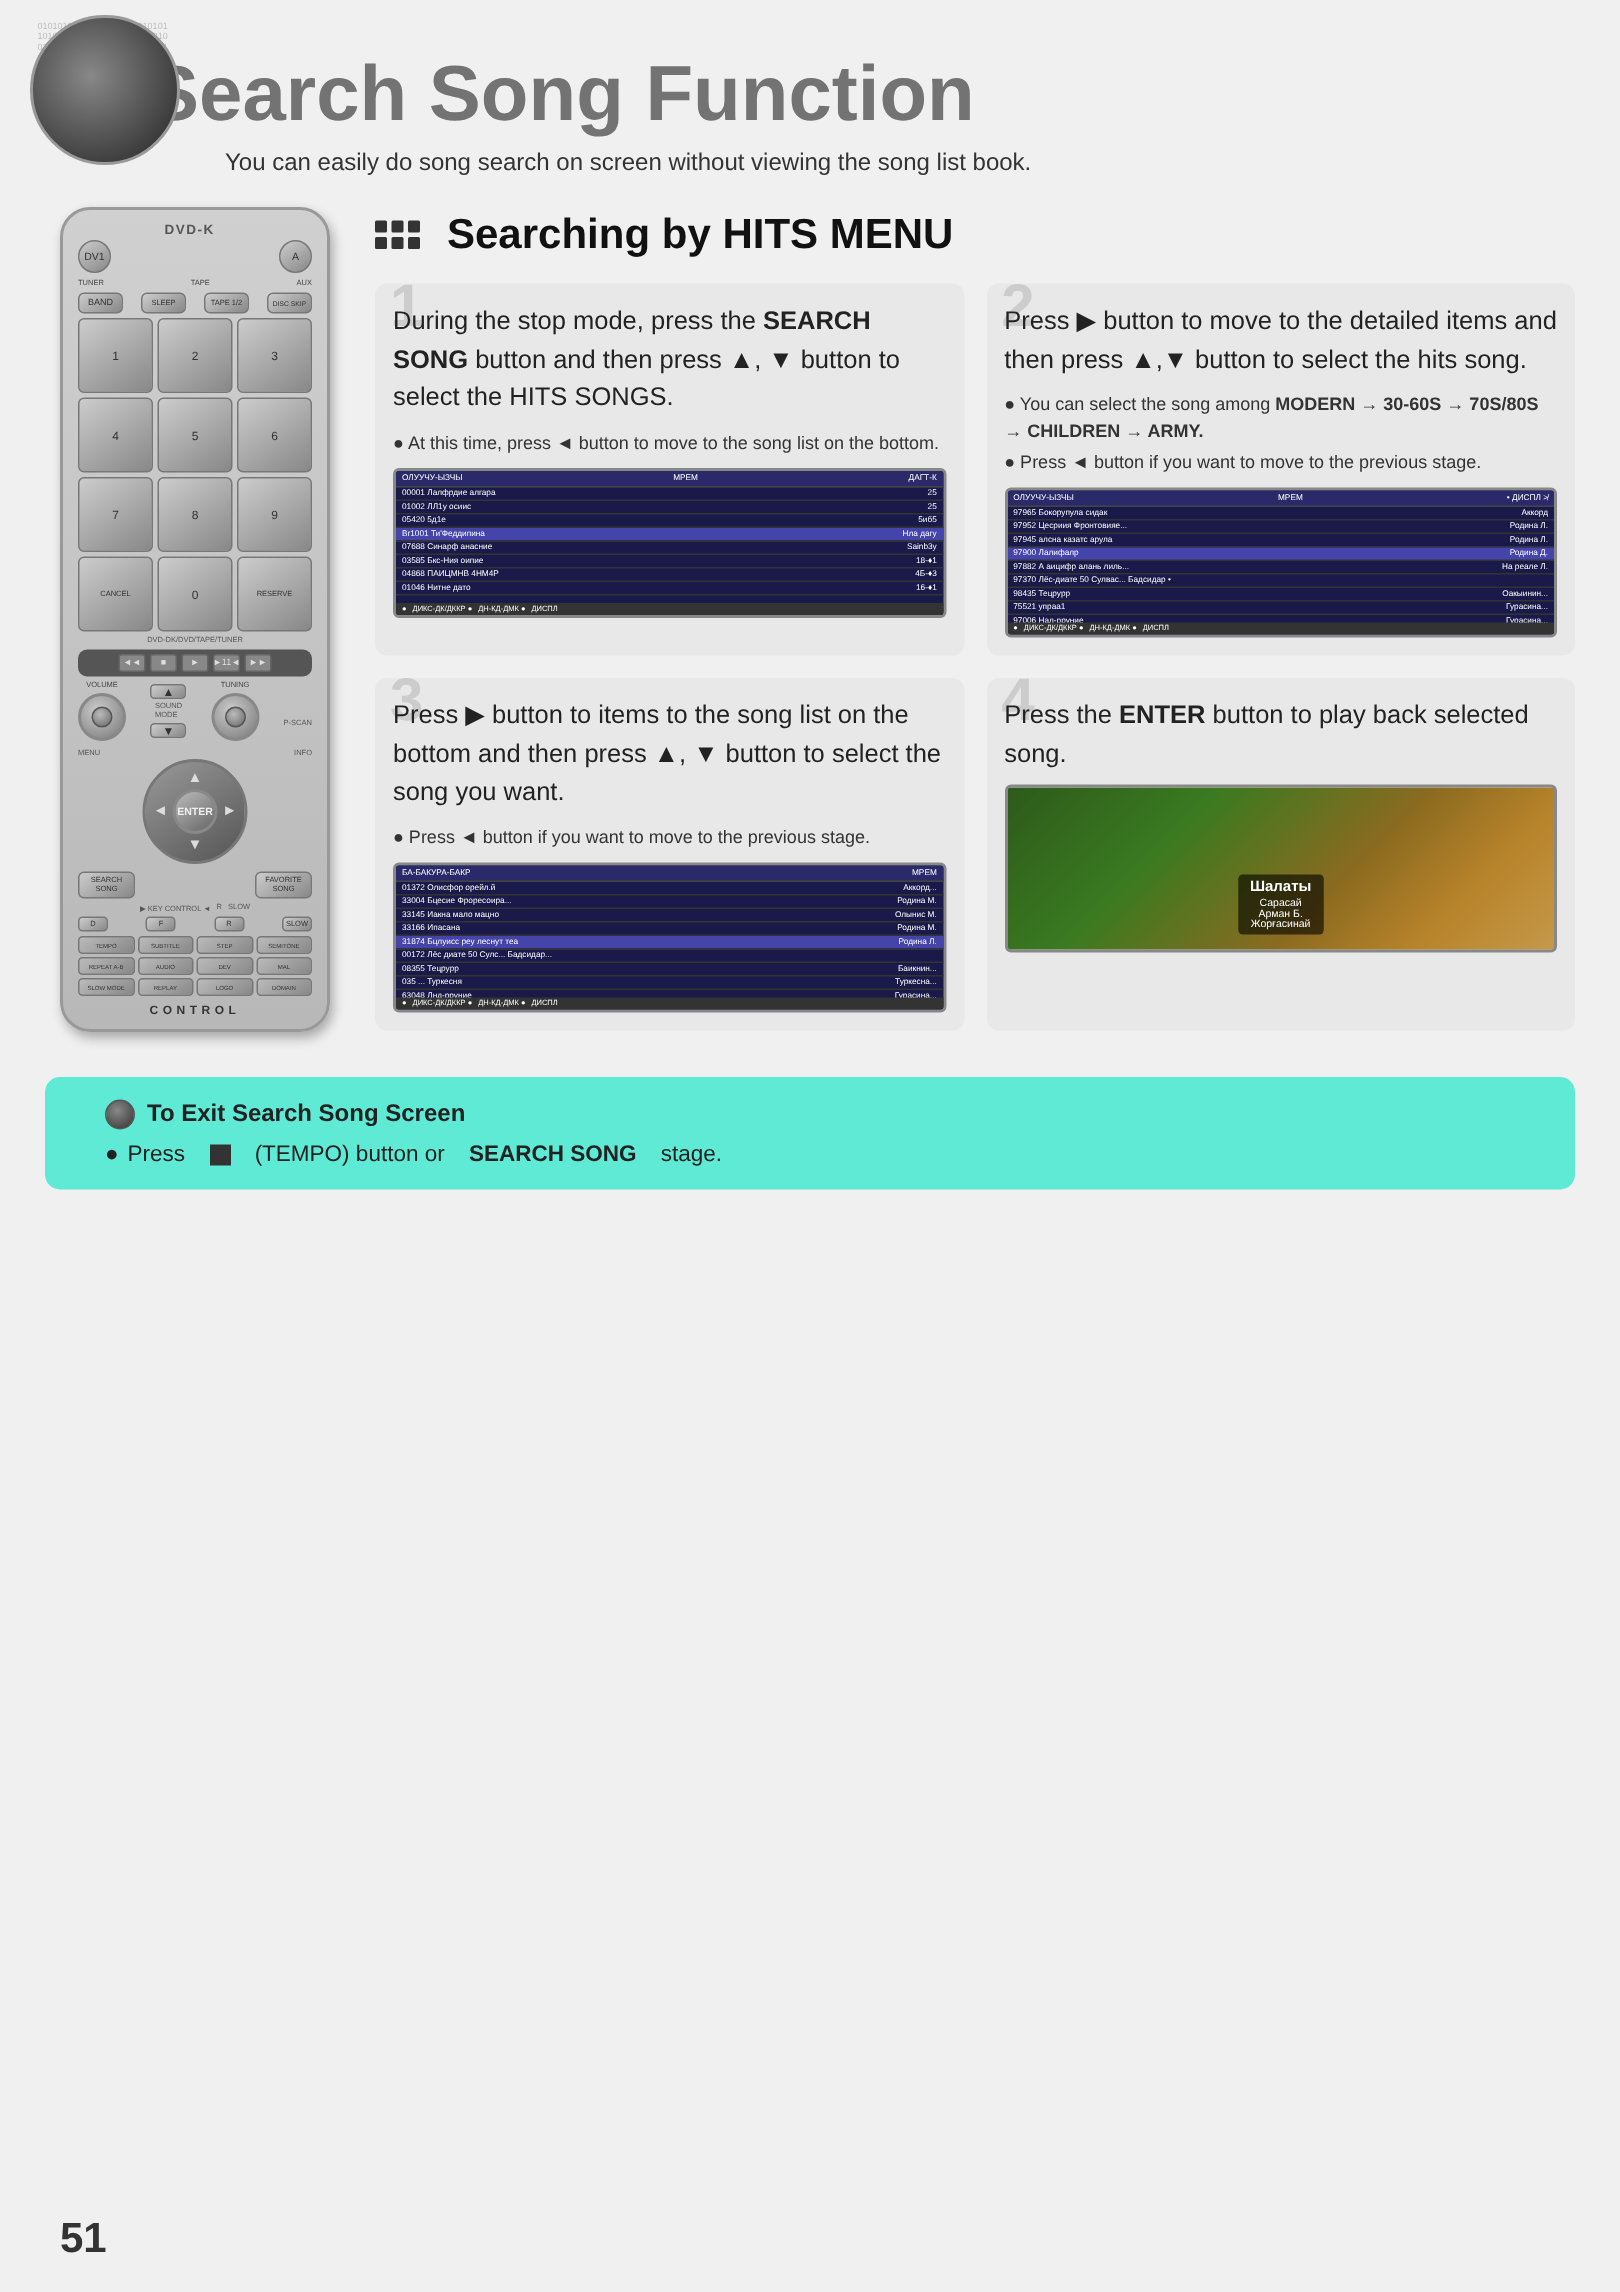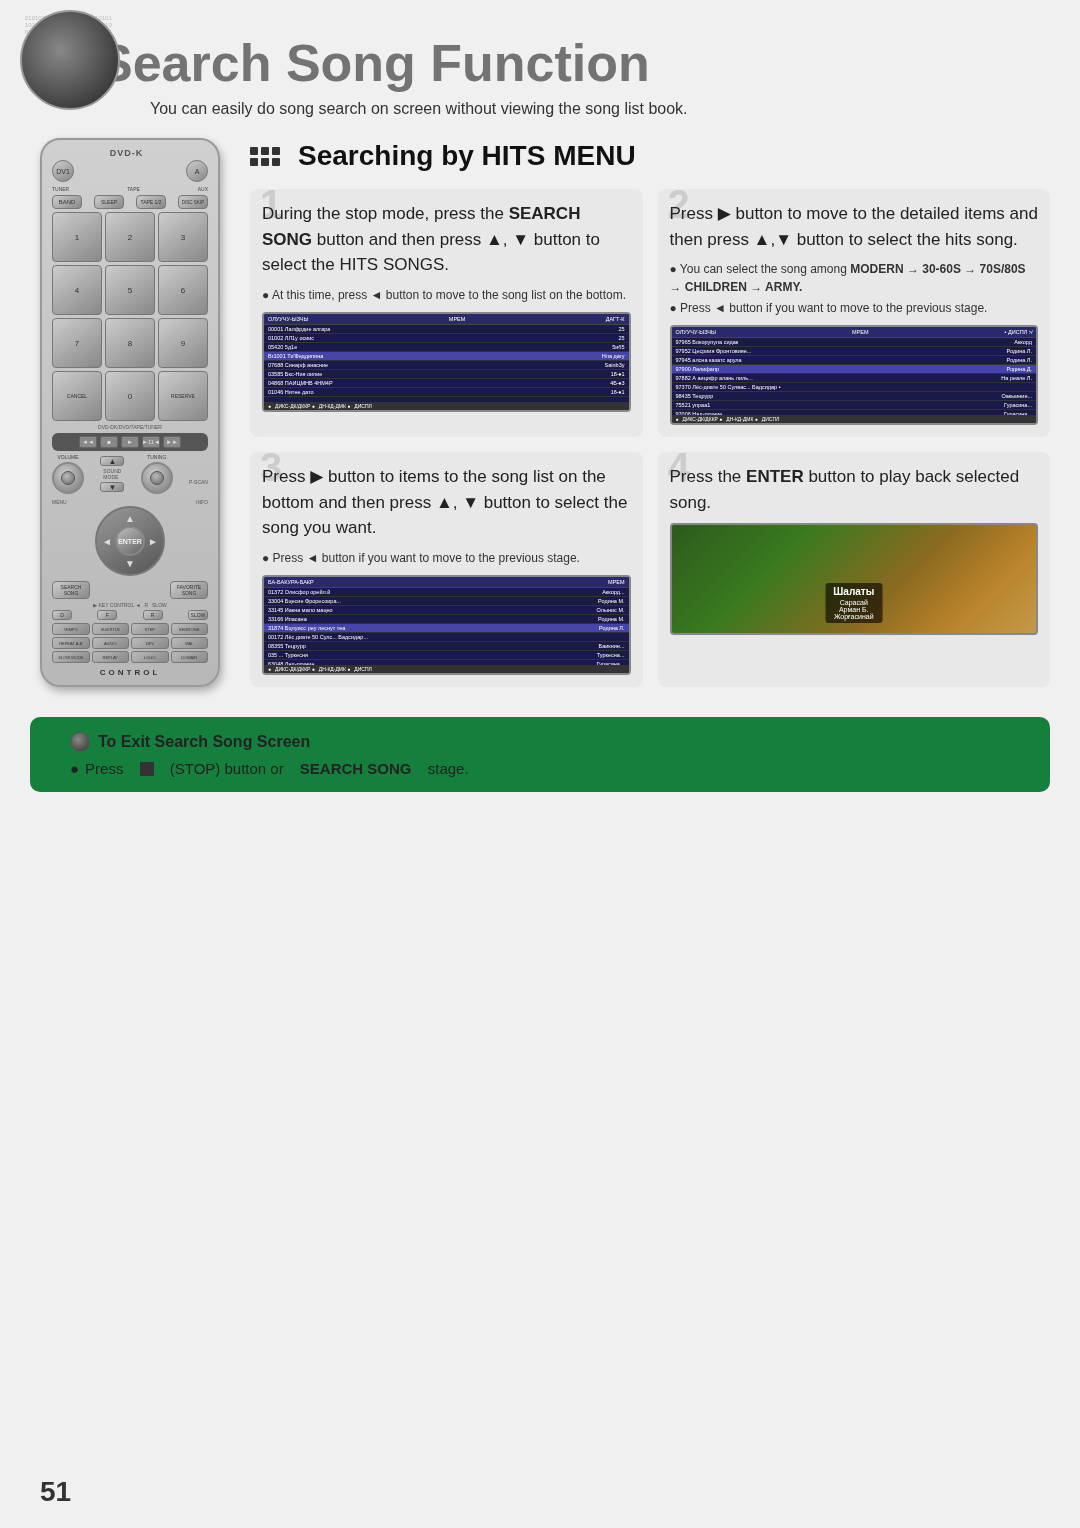--- a/index.html
+++ b/index.html
@@ -487,21 +487,21 @@
       left: 0; right: 0;
       background: #333;
       padding: 1px 4px;
       font-size: 5px;
       display: flex;
       gap: 4px;
     }
 
     
     .bottom-area {
-      background: #15803d;
+      background: #5eead4;
       margin: 20px 0 0 0;
       padding: 15px 40px;
       border-radius: 10px;
       margin-left: 30px;
       margin-right: 30px;
     }
 
     .bottom-title {
       font-size: 16px;
       font-weight: bold;
@@ -940,17 +940,17 @@
     </div>
   </div>
 </div>
 
 <div class="bottom-area">
   <div class="bottom-title">
     <div class="oval-icon"></div>
     <span>To Exit Search Song Screen</span>
   </div>
   <div class="bottom-text">
-    ● <span>Press</span>&nbsp;<span class="stop-icon"></span>&nbsp;<span>(STOP) button or</span>&nbsp;<strong>SEARCH SONG</strong>&nbsp;<span>stage.</span>
+    ● <span>Press</span>&nbsp;<span class="stop-icon"></span>&nbsp;<span>(TEMPO) button or</span>&nbsp;<strong>SEARCH SONG</strong>&nbsp;<span>stage.</span>
   </div>
 </div>
 
 <div class="page-number">51</div>
 
 </body></html>

